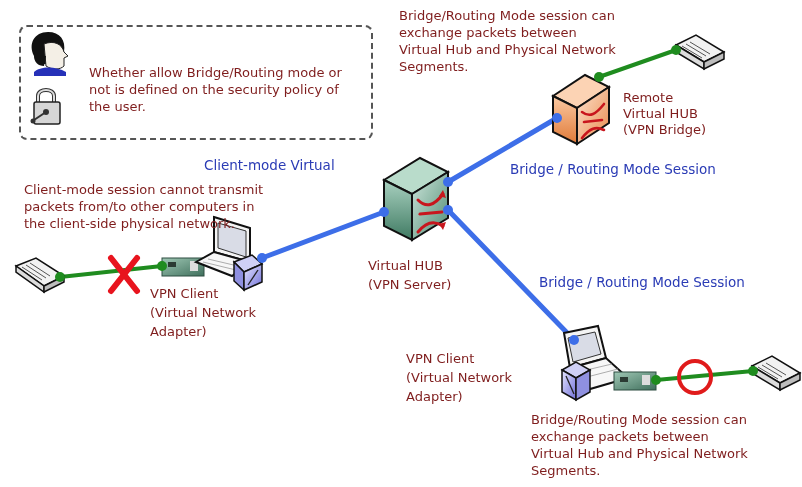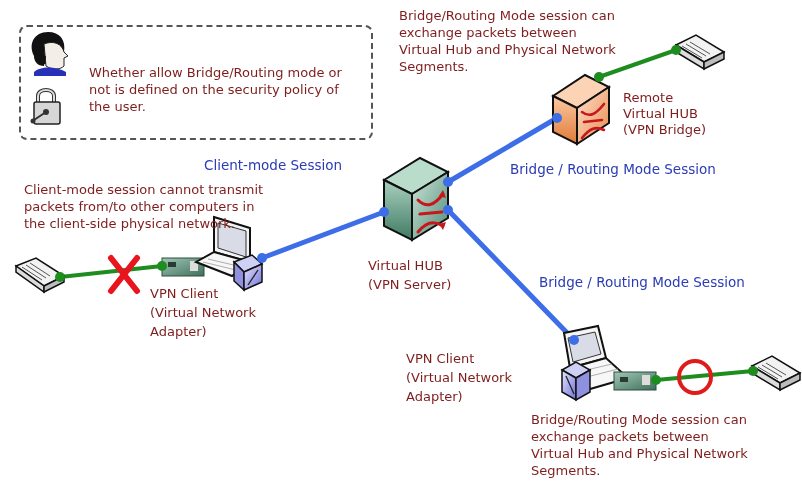--- a/index.html
+++ b/index.html
@@ -197,21 +197,21 @@
 not is defined on the security policy of
 the user.</div>
 
 <div class="txt" style="left:399px; top:7px;">Bridge/Routing Mode session can
 exchange packets between
 Virtual Hub and Physical Network
 Segments.</div>
 <div class="txt" style="left:623px; top:76px; line-height:16px;margin-top:14px;">Remote
 Virtual HUB
 (VPN Bridge)</div>
-<div class="txt blue" style="left:204px; top:157px;">Client-mode Session</div>
+<div class="txt blue" style="left:204px; top:157px;">Client-mode Virtual</div>
 <div class="txt" style="left:24px; top:181px;">Client-mode session cannot transmit
 packets from/to other computers in
 the client-side physical network.</div>
 <div class="txt" style="left:150px; top:284px; line-height:19px;">VPN Client
 (Virtual Network
 Adapter)</div>
 <div class="txt" style="left:368px; top:256px; line-height:19px;">Virtual HUB
 (VPN Server)</div>
 <div class="txt blue" style="left:510px; top:161px;">Bridge / Routing Mode Session</div>
 <div class="txt blue" style="left:539px; top:274px;">Bridge / Routing Mode Session</div>

